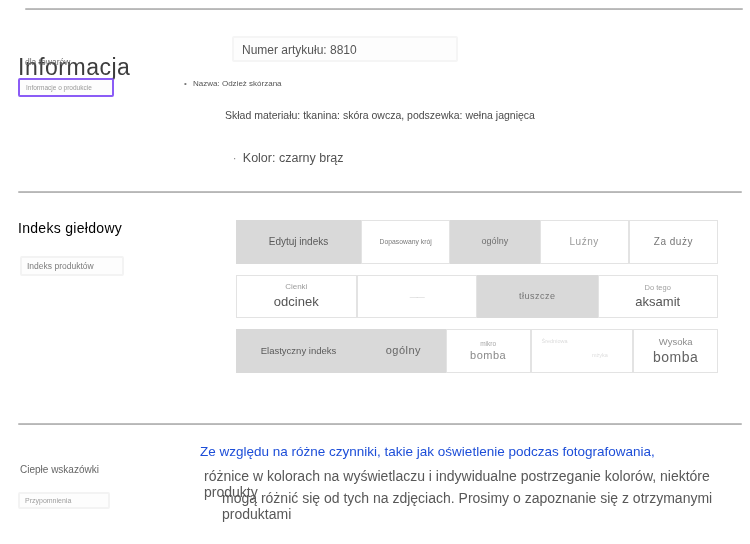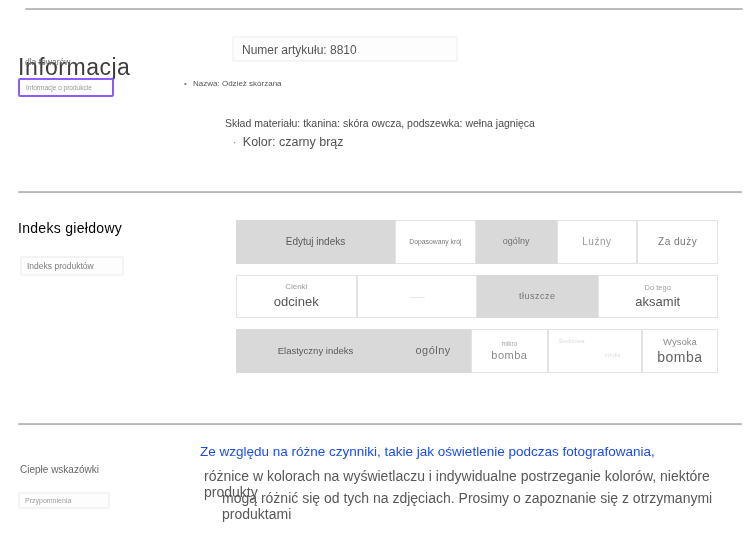--- a/index.html
+++ b/index.html
@@ -29,39 +29,39 @@
     background: #fdfdfd;
     border-radius: 2px;
   }
   
   .page-title { font-size: 23px; font-weight: 500; color: #3d3d3d; letter-spacing: 0.5px; margin-top: 24px; }
   .page-subtitle { font-size: 8.5px; color: #6b6b6b; }
   .tag-label { font-size: 6.5px; color: #9a9a9a; padding: 4px 6px; }
   .article-number { font-size: 12px; color: #555; }
   .bullet { color: #777; }
   .line-name { font-size: 8px; color: #555; }
-  .line-material { font-size: 10.5px; color: #4a4a4a; margin-top: 8px; }
+  .line-material { font-size: 10.5px; color: #4a4a4a; }
   .line-color { font-size: 12.5px; color: #525252; }
   
   .section-title { font-size: 14px; font-weight: 500; color: #000000; letter-spacing: 0.3px; }
   .section-tag { font-size: 8.5px; color: #7c7c7c; }
   .index-table { position: absolute; left: 236px; top: 220px; width: 482px; }
   .trow { display: flex; width: 482px; }
   .trow-1 { height: 44px; }
   .trow-2 { height: 43px; margin-top: 11px; }
   .trow-3 { height: 44px; margin-top: 11px; }
   .cell {
     display: flex; flex-direction: column;
     align-items: center; justify-content: center;
     text-align: center;
     background: #ffffff;
     border: 1px solid #e3e3e3;
     line-height: 1.25;
   }
-  .cell.label { width: 159px; font-size: 10px; color: #5a5a5a; }
+  .cell.label { width: 125px; font-size: 10px; color: #5a5a5a; }
   .cell.opt { flex: 1; justify-content: center; }
   .cell.sel, .cell.label { background: #d9d9d9; border-color: #d9d9d9; }
   .t-tiny { font-size: 6.8px; color: #7a7a7a; }
   .t-opt1 { font-size: 9px; color: #6f6f6f; }
   .t-luzny { font-size: 10px; color: #9a9a9a; letter-spacing: 0.5px; }
   .t-zaduzy { font-size: 10px; color: #767676; letter-spacing: 0.5px; }
   .top-sm { font-size: 8px; color: #9c9c9c; display: block; }
   .main-lg { font-size: 13px; color: #555; display: block; margin-top: 2px; }
   .t-dash { font-size: 8px; color: #cfcfcf; letter-spacing: -1px; }
   .t-tluszcze { font-size: 9px; color: #757575; letter-spacing: 0.5px; }
@@ -96,21 +96,21 @@
   <div class="ghost" style="left:232px; top:36px; width:226px; height:26px; border-color:#f5f5f5;"></div>
   <div class="abs article-number" style="left:242px; top:43px;">Numer artykułu: 8810</div>
 
   <div class="abs" style="left:184px; top:79px; font-size:8px;">
     <span class="bullet">•</span>
     <span class="line-name" style="margin-left:4px;">Nazwa: Odzież skórzana</span>
   </div>
 
   <div class="abs line-material" style="left:225px; top:109px;">Skład materiału: tkanina: skóra owcza, podszewka: wełna jagnięca</div>
 
-  <div class="abs" style="left:233px; top:132px;">
+  <div class="abs" style="left:233px; top:148px;">
     <span class="bullet" style="font-size:10px;">·</span>
     <span class="line-color" style="margin-left:2px;">Kolor: czarny brąz</span>
   </div>
 
   <div class="divider" style="top:191px; left:18px; width:724px;"></div>
 
   <h2 class="abs section-title" style="left:18px; top:220px;">Indeks giełdowy</h2>
   <div class="ghost" style="left:20px; top:256px; min-width:104px; border-color:#f3f3f3;">
     <span class="section-tag" style="display:block; padding:3px 5px;">Indeks produktów</span>
   </div>

